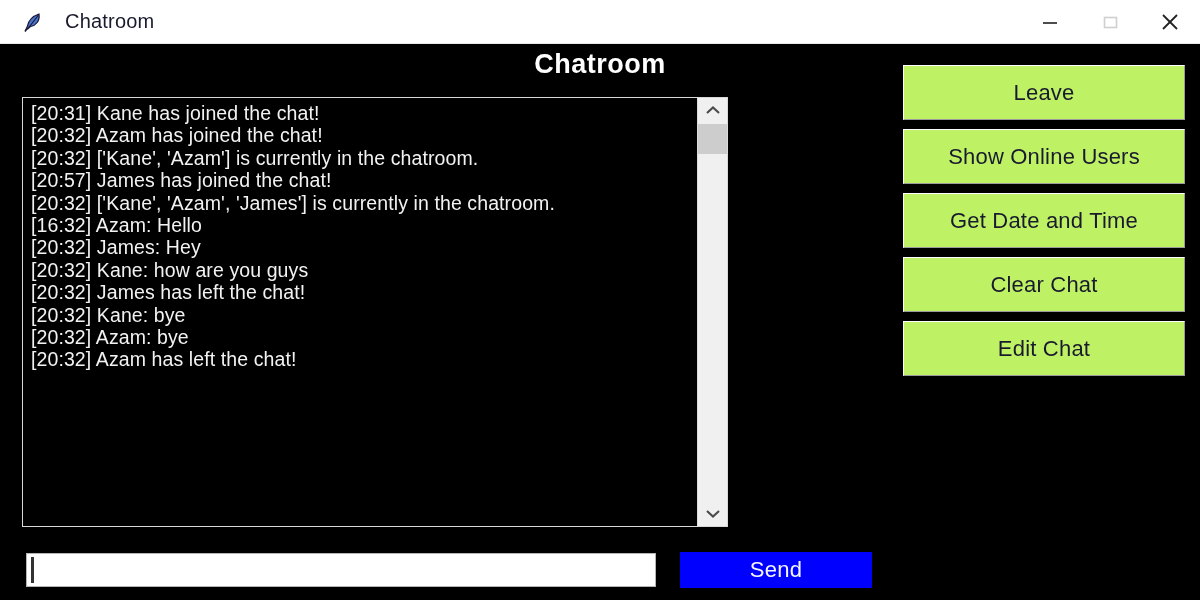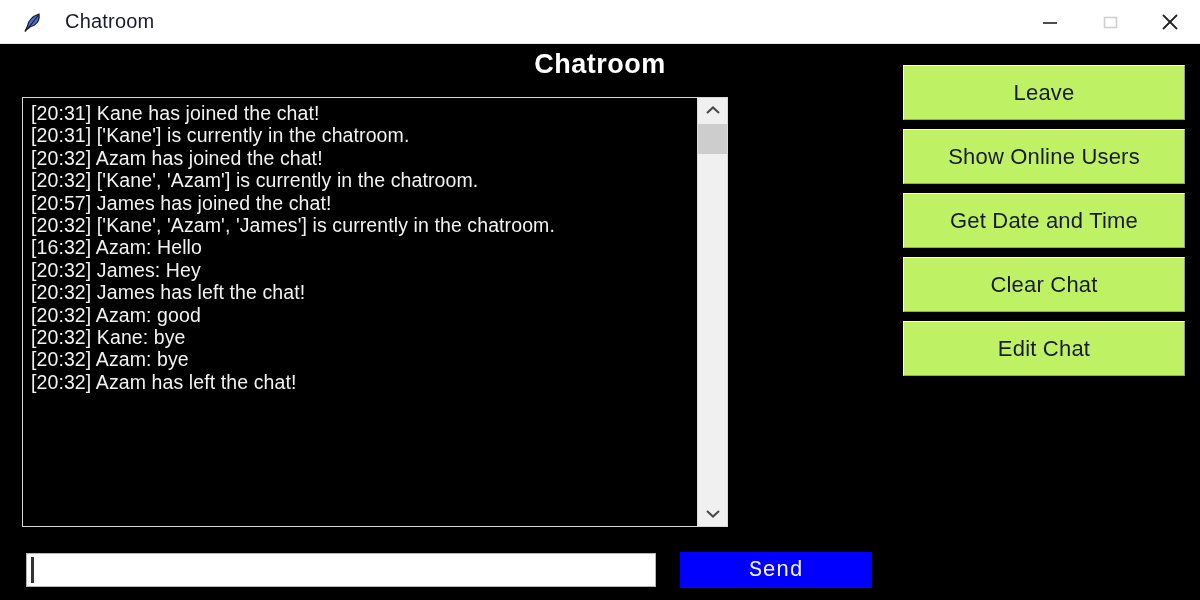--- a/index.html
+++ b/index.html
@@ -194,21 +194,20 @@
     top: 552px;
     width: 192px;
     height: 36px;
     background: #0000ff;
     display: flex;
     align-items: center;
     justify-content: center;
     color: #f5f5ff;
     font-size: 22px;
     letter-spacing: 0.3px;
-    font-family: Liberation Mono, monospace;
   }
 </style>
 </head>
 <body>
 
 <div id="app">
 
   <div class="titlebar">
     <div class="titlebar-left">
       <span class="app-icon">
@@ -238,29 +237,28 @@
         </svg>
       </div>
     </div>
   </div>
 
   <div class="heading">Chatroom</div>
 
   <div class="chatbox">
     <div class="chat-lines" id="chat-lines">
         <div class="chat-line">[20:31] Kane has joined the chat!</div>
-        <div class="chat-line">[20:31] ['Kane'] is currently in the chatroom.</div>
         <div class="chat-line">[20:32] Azam has joined the chat!</div>
         <div class="chat-line">[20:32] ['Kane', 'Azam'] is currently in the chatroom.</div>
         <div class="chat-line">[20:57] James has joined the chat!</div>
         <div class="chat-line">[20:32] ['Kane', 'Azam', 'James'] is currently in the chatroom.</div>
         <div class="chat-line">[16:32] Azam: Hello</div>
         <div class="chat-line">[20:32] James: Hey</div>
+        <div class="chat-line">[20:32] Kane: how are you guys</div>
         <div class="chat-line">[20:32] James has left the chat!</div>
-        <div class="chat-line">[20:32] Azam: good</div>
         <div class="chat-line">[20:32] Kane: bye</div>
         <div class="chat-line">[20:32] Azam: bye</div>
         <div class="chat-line">[20:32] Azam has left the chat!</div>
       </div>
     <div class="scrollbar">
       <div class="sb-arrow">
         <svg width="16" height="12" viewBox="0 0 16 12">
           <polyline points="2,8 8,2.5 14,8" fill="none" stroke="#4a4a4a" stroke-width="2.1"></polyline>
         </svg>
       </div>

